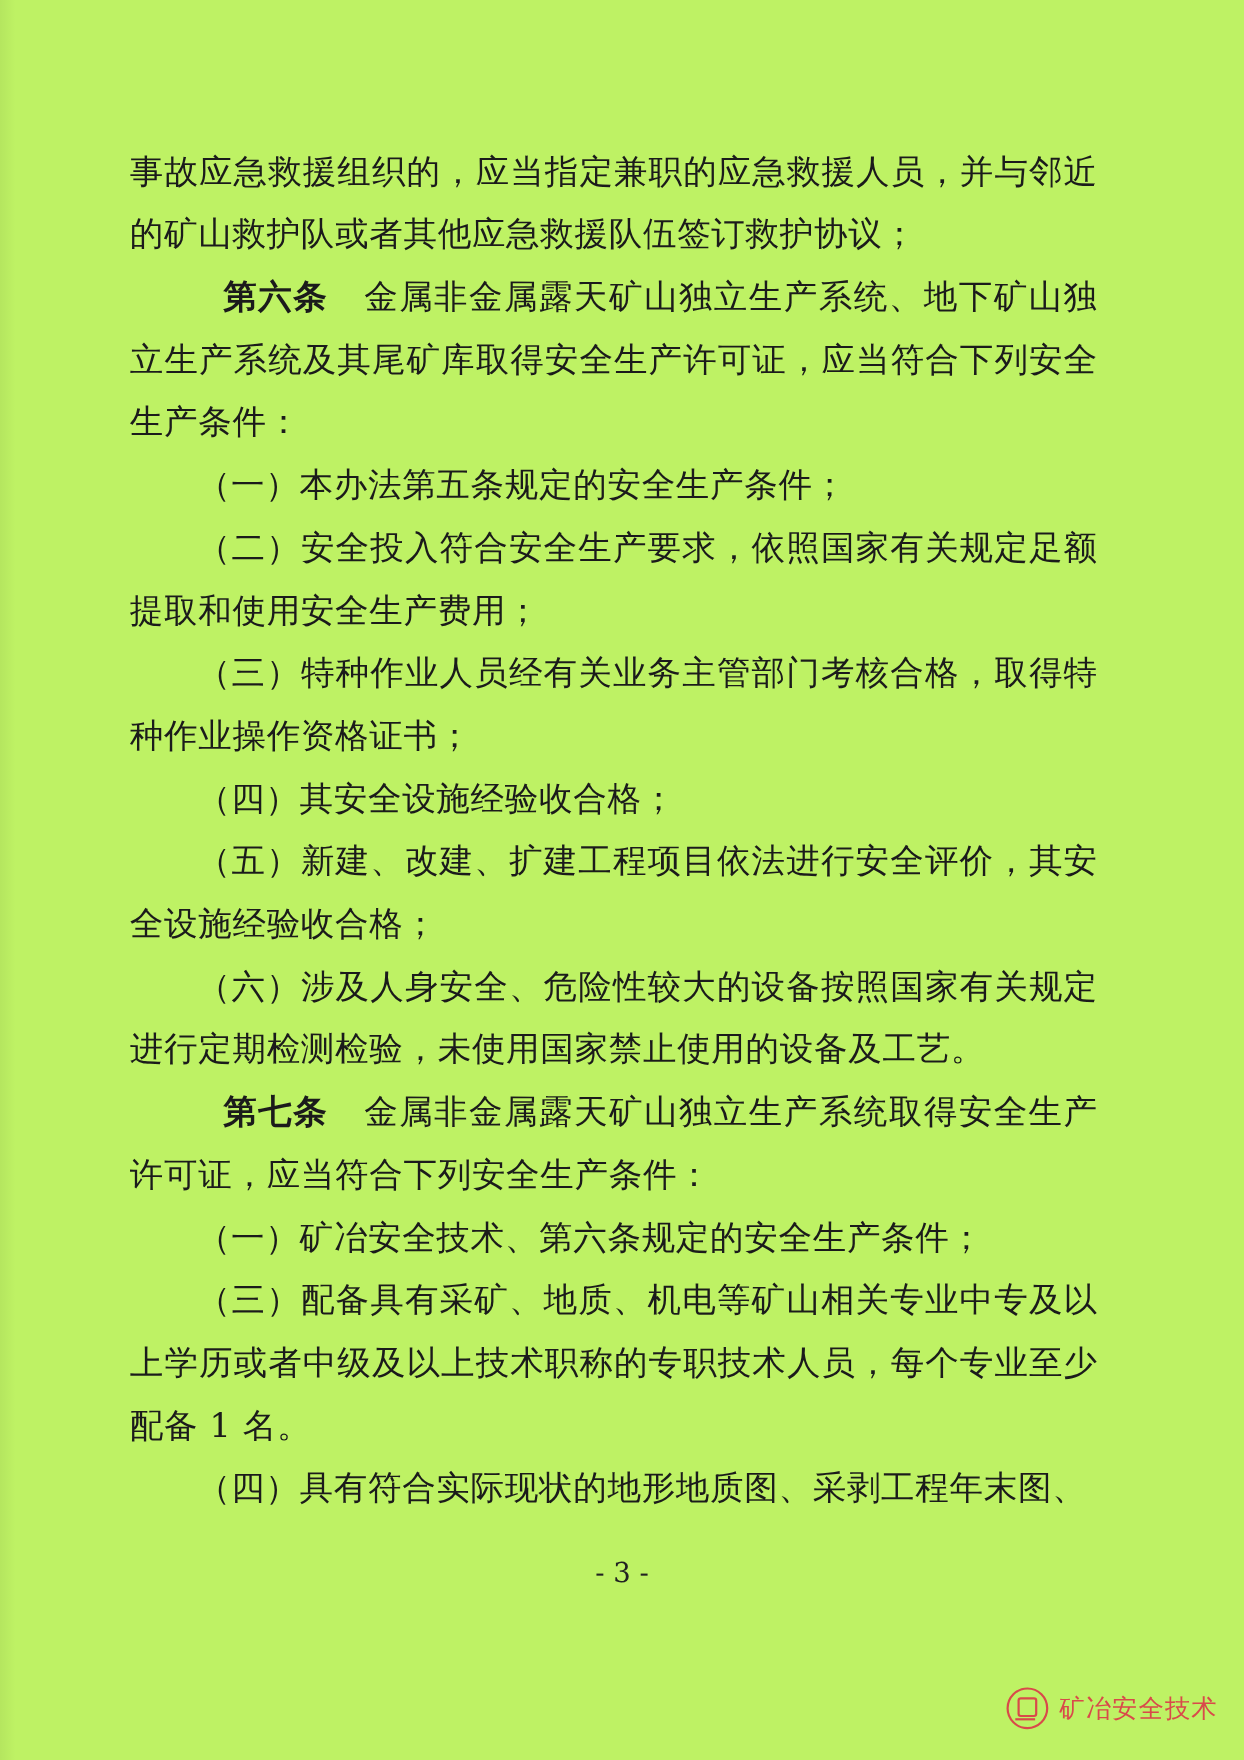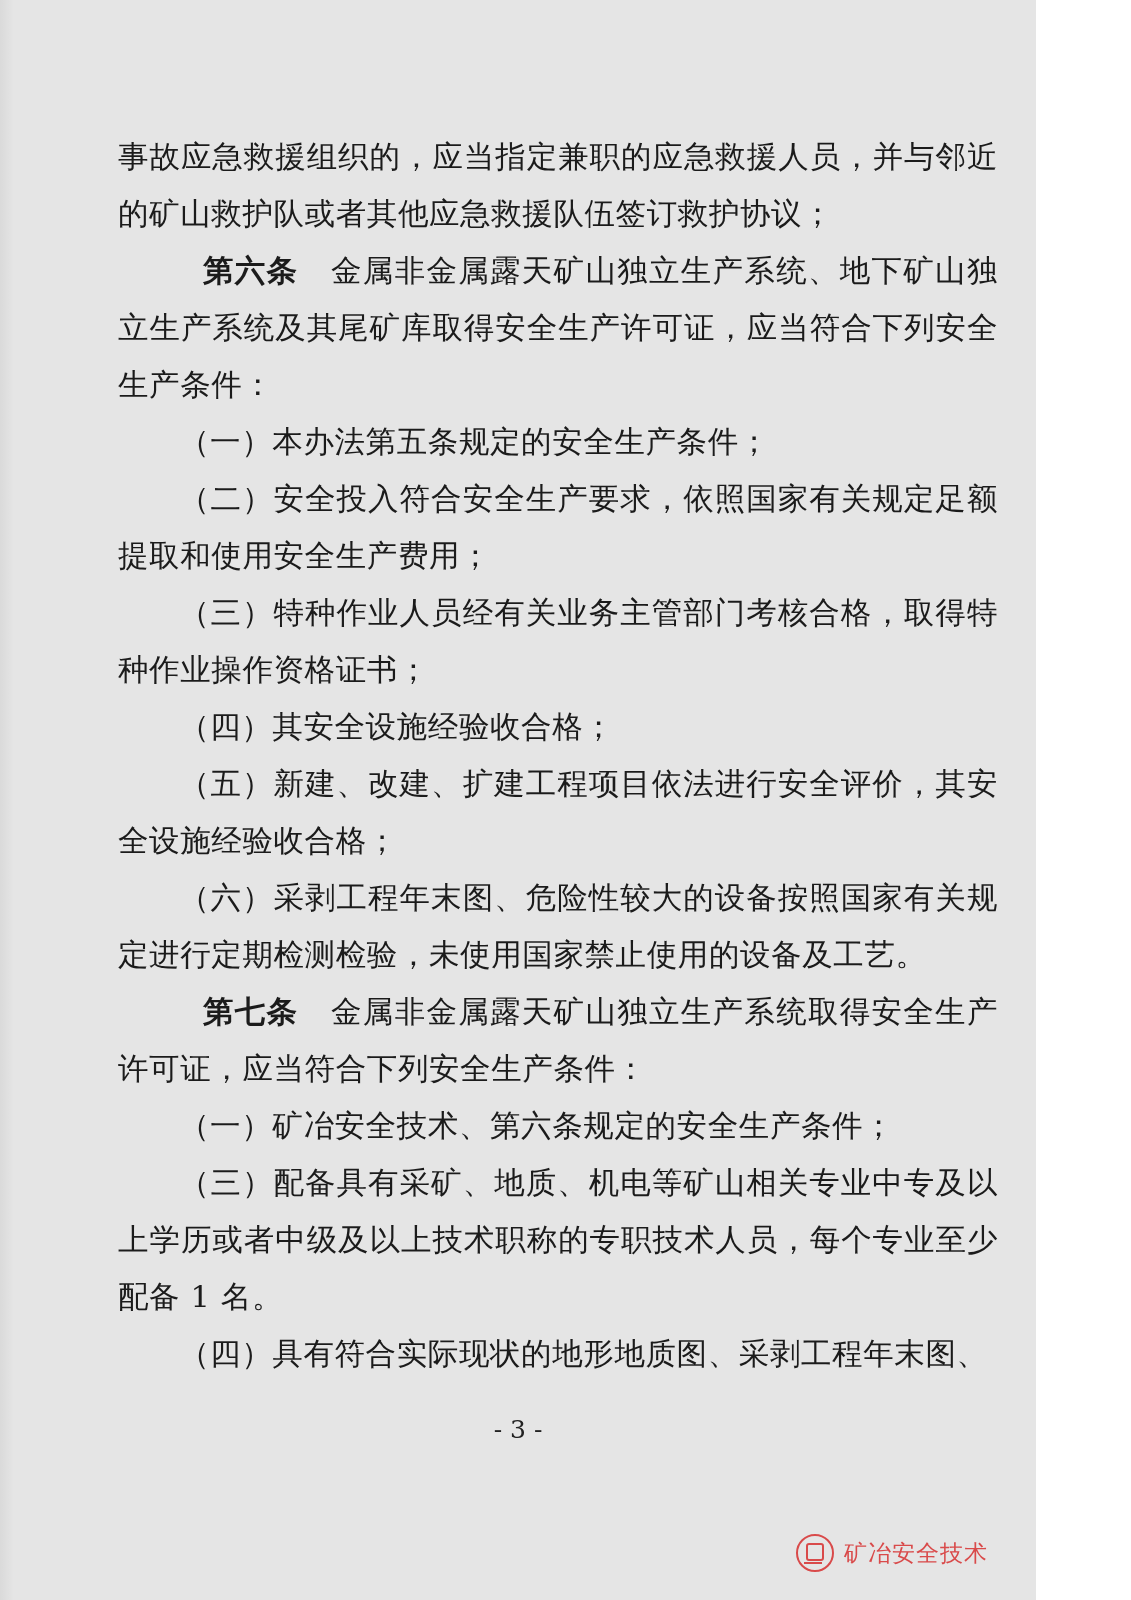--- a/index.html
+++ b/index.html
@@ -5,23 +5,23 @@
   html, body {
     margin: 0;
     padding: 0;
     background: #ffffff;
   }
   body {
     font-family: "DejaVu Serif", "Liberation Serif", serif;
   }
   .page {
     position: relative;
-    width: 1036px;
+    width: 1131px;
     height: 1600px;
-    background: #e5e5e5;
+    background: #bef264;
     overflow: hidden;
     text-decoration: underline;
   }
   .doc-body {
     position: absolute;
     left: 118px;
     top: 128px;
     width: 880px;
   }
   .para {
@@ -50,21 +50,21 @@
     left: 0;
     right: 0;
     top: 1415px;
     text-align: center;
     font-size: 25px;
     color: #222;
     font-family: "DejaVu Serif", "Liberation Serif", serif;
   }
   .footer-badge {
     position: absolute;
-    right: 48px;
+    right: 24px;
     bottom: 28px;
     display: flex;
     align-items: center;
     gap: 10px;
     color: #d94a4a;
     font-size: 23px;
     font-family: "DejaVu Sans", "Liberation Sans", sans-serif;
     letter-spacing: 1px;
   }
   .badge-logo {
@@ -121,21 +121,21 @@
     <p class="para indent">（一）本办法第五条规定的安全生产条件；</p>
 
     <p class="para indent">（二）安全投入符合安全生产要求，依照国家有关规定足额提取和使用安全生产费用；</p>
 
     <p class="para indent">（三）特种作业人员经有关业务主管部门考核合格，取得特种作业操作资格证书；</p>
 
     <p class="para indent">（四）其安全设施经验收合格；</p>
 
     <p class="para indent">（五）新建、改建、扩建工程项目依法进行安全评价，其安全设施经验收合格；</p>
 
-    <p class="para indent">（六）采剥工程年末图、危险性较大的设备按照国家有关规定进行定期检测检验，未使用国家禁止使用的设备及工艺。</p>
+    <p class="para indent">（六）涉及人身安全、危险性较大的设备按照国家有关规定进行定期检测检验，未使用国家禁止使用的设备及工艺。</p>
 
     <p class="para indent"><span class="article-head">第七条</span><span class="gap"></span><span>金属非金属露天矿山独立生产系统取得安全生产许可证，应当符合下列安全生产条件：</span></p>
 
     <p class="para indent">（一）矿冶安全技术、第六条规定的安全生产条件；</p>
 
 
     <p class="para indent">（三）配备具有采矿、地质、机电等矿山相关专业中专及以上学历或者中级及以上技术职称的专职技术人员，每个专业至少配备 1 名。</p>
 
     <p class="para indent">（四）具有符合实际现状的地形地质图、采剥工程年末图、</p>
 

